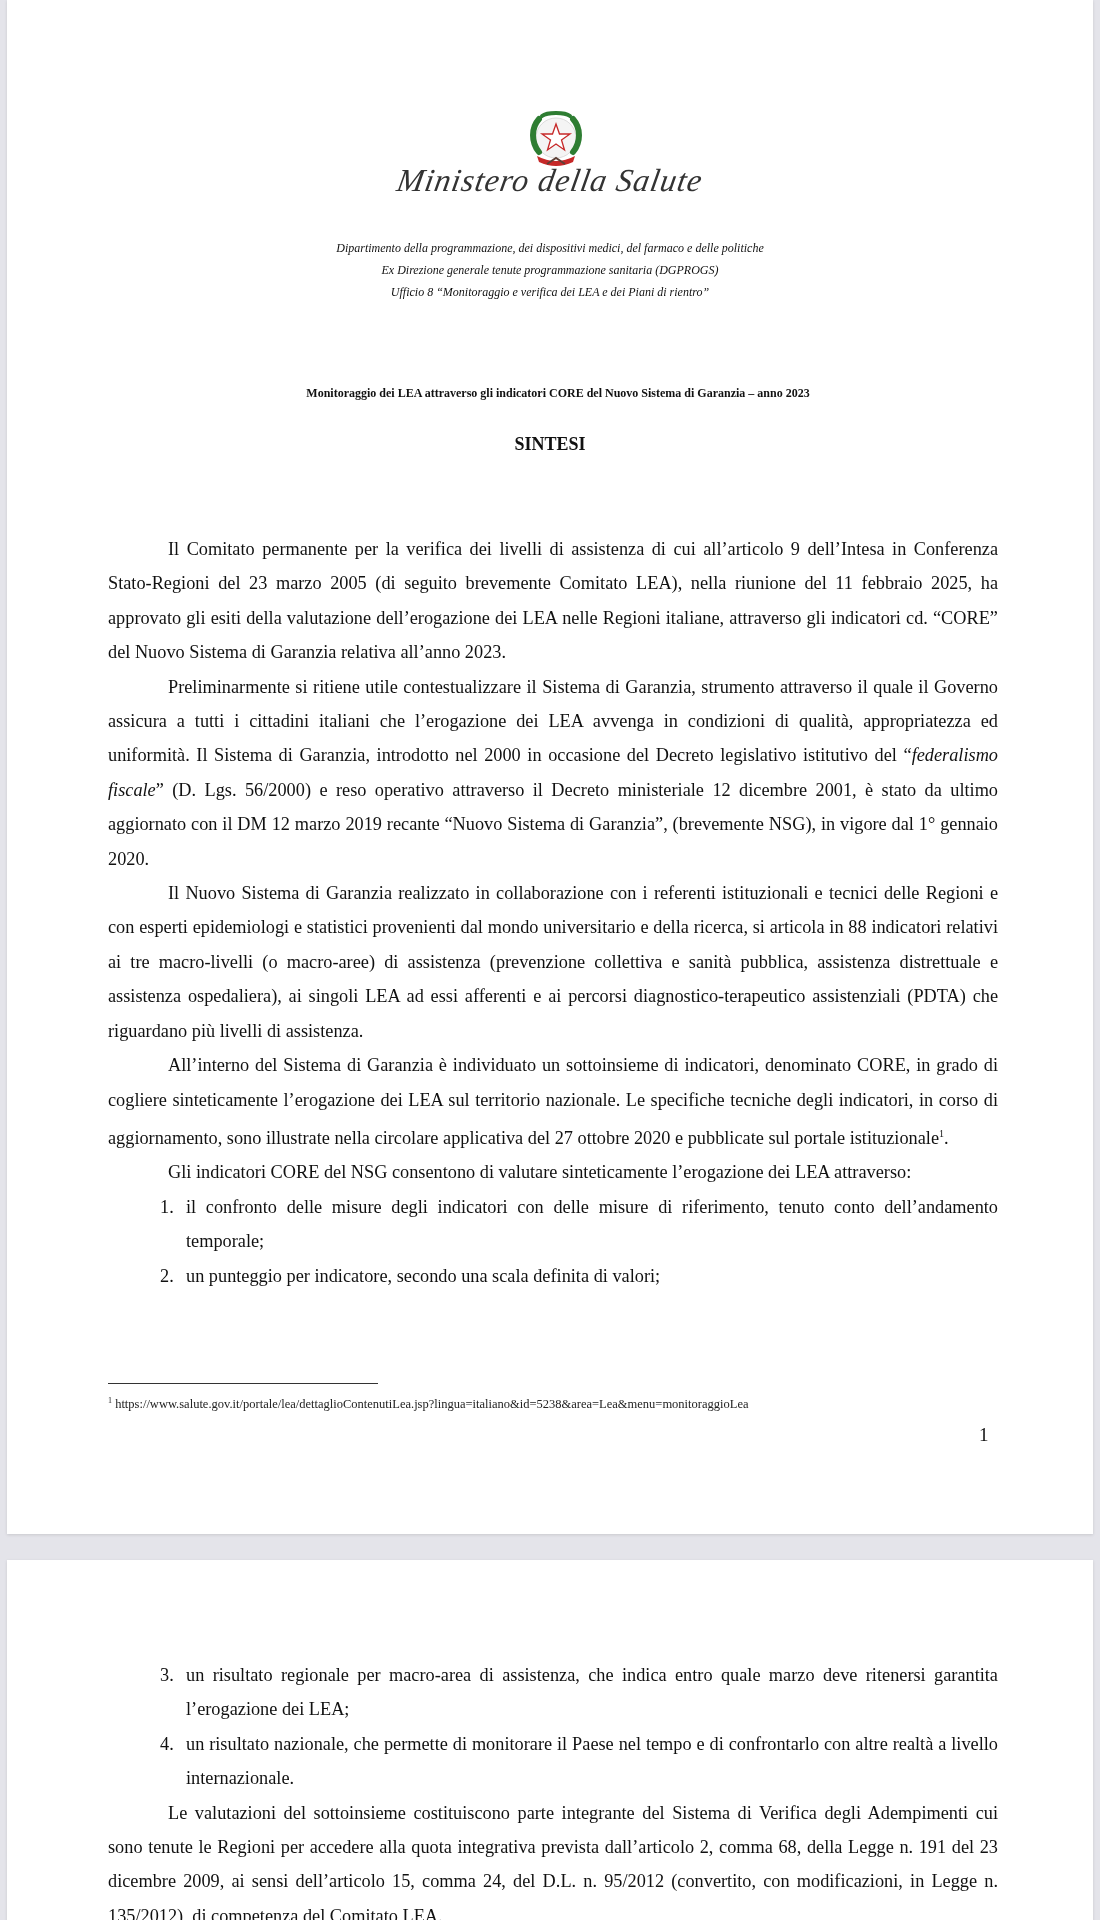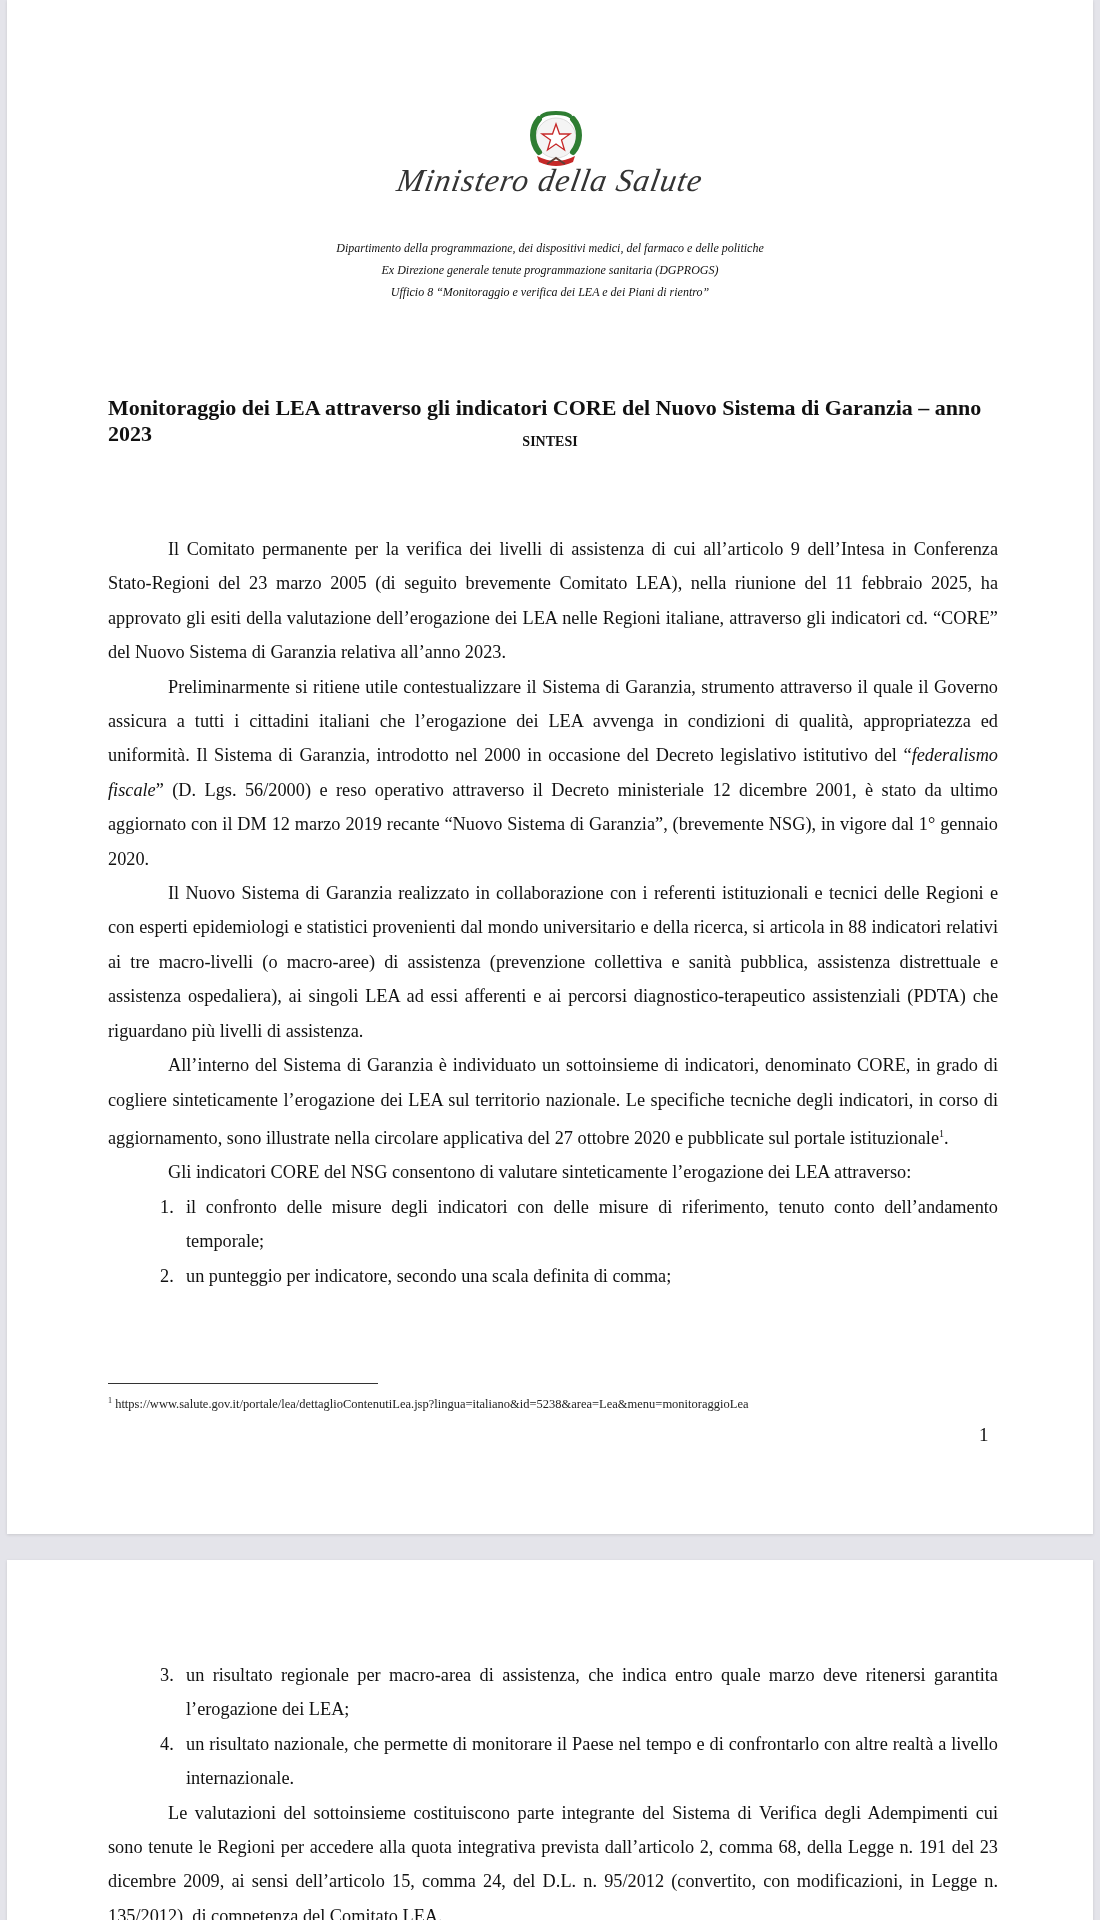--- a/index.html
+++ b/index.html
@@ -23,26 +23,26 @@
     position: absolute; left: 0; width: 1086px; top: 162px; text-align: center;
     font-family: "Liberation Serif", "DejaVu Serif", serif;
     font-style: italic; font-size: 32px; color: #333;
     letter-spacing: 1px; transform: skewX(-10deg);
   }
   .dept {
     position: absolute; left: 0; width: 1086px; top: 237px; text-align: center;
     font-style: italic; font-size: 12px; line-height: 22px; color: #111;
   }
   .doc-title {
-    position: absolute; left: 101px; width: 900px; top: 395px;
-    font-weight: bold; font-size: 22px; color: #111;
+    position: absolute; left: 101px; width: 900px; top: 386px;
+    font-weight: bold; font-size: 12px; color: #111; text-align: center;
   }
   .sintesi {
     position: absolute; left: 0; width: 1086px; top: 434px; text-align: center;
-    font-weight: bold; font-size: 14px;
+    font-weight: bold; font-size: 18px;
   }
   .body {
     position: absolute; left: 101px; width: 890px;
     font-size: 18.3px; line-height: 34.4px; text-align: justify;
   }
   .body p { margin: 0; text-indent: 60px; }
   .body p.gli { text-indent: 60px; }
   ol.items { margin: 0; padding: 0; list-style: none; }
   ol.items li { position: relative; padding-left: 78px; text-align: justify; }
   ol.items li .num { position: absolute; left: 52px; }
@@ -79,21 +79,21 @@
   <div class="sintesi">SINTESI</div>
 
   <div class="body" style="top: 532px;">
     <p>Il Comitato permanente per la verifica dei livelli di assistenza di cui all’articolo 9 dell’Intesa in Conferenza Stato-Regioni del 23 marzo 2005 (di seguito brevemente Comitato LEA), nella riunione del 11 febbraio 2025, ha approvato gli esiti della valutazione dell’erogazione dei LEA nelle Regioni italiane, attraverso gli indicatori cd. “CORE” del Nuovo Sistema di Garanzia relativa all’anno 2023.</p>
     <p><span>Preliminarmente si ritiene utile contestualizzare il Sistema di Garanzia, strumento attraverso il quale il Governo assicura a tutti i cittadini italiani che l’erogazione dei LEA avvenga in condizioni di qualità, appropriatezza ed uniformità. Il Sistema di Garanzia, introdotto nel 2000 in occasione del Decreto legislativo istitutivo del “</span><i>federalismo fiscale</i><span>” (D. Lgs. 56/2000) e reso operativo attraverso il Decreto ministeriale 12 dicembre 2001, è stato da ultimo aggiornato con il DM 12 marzo 2019 recante “</span><b>Nuovo Sistema di Garanzia</b><span>”, (brevemente NSG), in vigore dal 1° gennaio 2020.</span></p>
     <p>Il Nuovo Sistema di Garanzia realizzato in collaborazione con i referenti istituzionali e tecnici delle Regioni e con esperti epidemiologi e statistici provenienti dal mondo universitario e della ricerca, si articola in 88 indicatori relativi ai tre macro-livelli (o macro-aree) di assistenza (prevenzione collettiva e sanità pubblica, assistenza distrettuale e assistenza ospedaliera), ai singoli LEA ad essi afferenti e ai percorsi diagnostico-terapeutico assistenziali (PDTA) che riguardano più livelli di assistenza.</p>
     <p><span>All’interno del Sistema di Garanzia è individuato un </span><b>sottoinsieme di indicatori</b><span>, denominato </span><b>CORE</b><span>, in grado di cogliere sinteticamente l’erogazione dei LEA sul territorio nazionale. Le specifiche tecniche degli indicatori, in corso di aggiornamento, sono illustrate nella circolare applicativa del 27 ottobre 2020 e pubblicate sul portale istituzionale</span><sup style="font-size:10px;">1</sup><span>.</span></p>
     <p class="gli">Gli indicatori CORE del NSG consentono di valutare sinteticamente l’erogazione dei LEA attraverso:</p>
     <ol class="items">
       <li><span class="num">1.</span><span>il confronto delle misure degli indicatori con delle misure di riferimento, tenuto conto dell’andamento temporale;</span></li>
-      <li><span class="num">2.</span><span>un punteggio per indicatore, secondo una scala definita di comma;</span></li>
+      <li><span class="num">2.</span><span>un punteggio per indicatore, secondo una scala definita di valori;</span></li>
     </ol>
   </div>
 
   <div class="fn-rule"></div>
   <div class="footnote"><sup>1</sup><span> https://www.salute.gov.it/portale/lea/dettaglioContenutiLea.jsp?lingua=italiano&amp;id=5238&amp;area=Lea&amp;menu=monitoraggioLea</span></div>
   <div class="page-num">1</div>
 </div>
 
 <div class="page" id="page2">
   <div class="body" style="top: 98px;">

